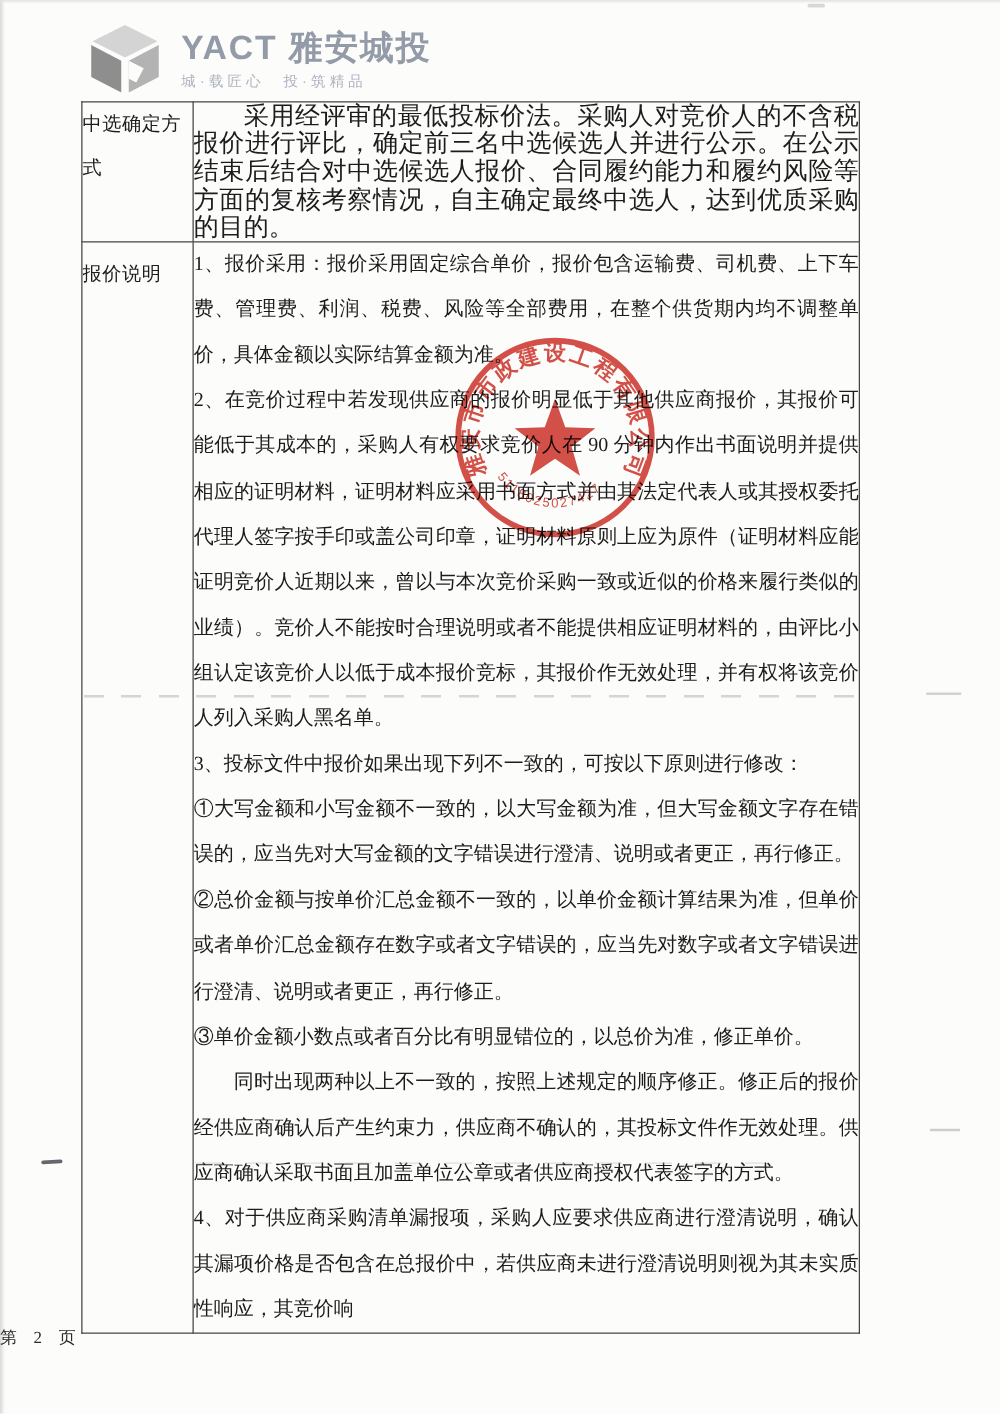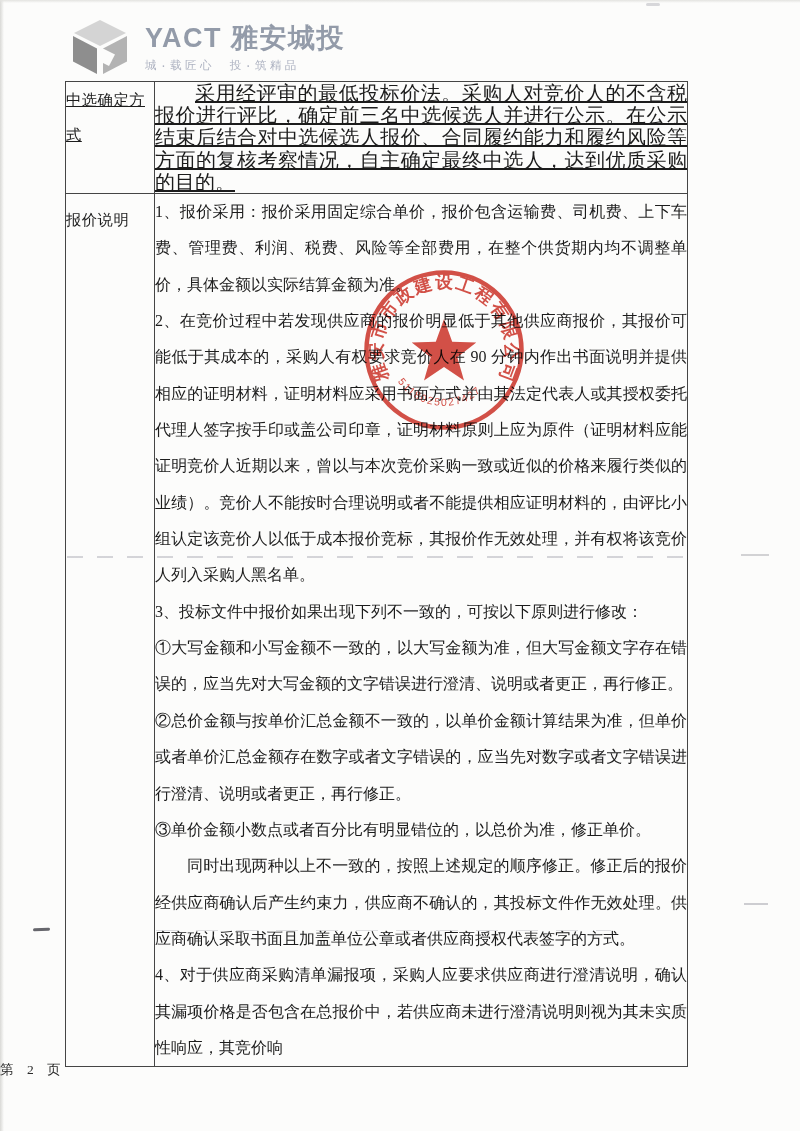--- a/index.html
+++ b/index.html
@@ -17,41 +17,41 @@
 
   
   .logo{position:absolute;left:70px;top:18px;display:flex;align-items:center;gap:15px;}
   .logo-cube{width:60px;height:58px;flex:0 0 auto;}
   .logo-textcol{display:flex;flex-direction:column;}
   .logo-brand{
     font-family:"Liberation Sans","DejaVu Sans",sans-serif;
     font-weight:bold;font-size:27px;line-height:32px;color:#939ba9;letter-spacing:1.5px;
   }
   .logo-tagline{
-    font-family:Liberation Mono, monospace;
+    font-family:Liberation Sans, sans-serif;
     font-size:11.5px;color:#adb2c1;letter-spacing:3.4px;margin-top:4px;
   }
 
   
   .doc-table{
     position:absolute;left:65px;top:81px;width:623px;
     border-collapse:collapse;table-layout:fixed;
   }
   .doc-table td{
     border:1.5px solid #454545;vertical-align:top;
     padding:0;overflow:hidden;
   }
   .col-label{width:89px;}
   .label-cell{
     font-size:15.3px;letter-spacing:.5px;
     padding:10px 2px 0 8px;line-height:35px;
   }
   .label-cell.small-pad{padding-top:15px;line-height:22px;}
   .row-1{height:81px;}
-  .row-2{height:68px;text-decoration:underline;}
+  .row-2{height:68px;}
   .row-3{height:803px;}
   .cell-cont{padding:3px 8px 0 9px;}
   .cell-cont p{margin:0;font-size:14.8px;line-height:19.8px;text-align:justify;}
   .cell-select{padding:4px 8px 0 9px;}
   .cell-select p{margin:0;font-size:20px;line-height:22.2px;text-align:justify;text-indent:2em;}
   .cell-quote{padding:10px 7px 0 9px;}
   .cell-quote p{margin:0;font-size:16px;line-height:36.35px;text-align:justify;}
   .p-indent{text-indent:2em;}
 
   

